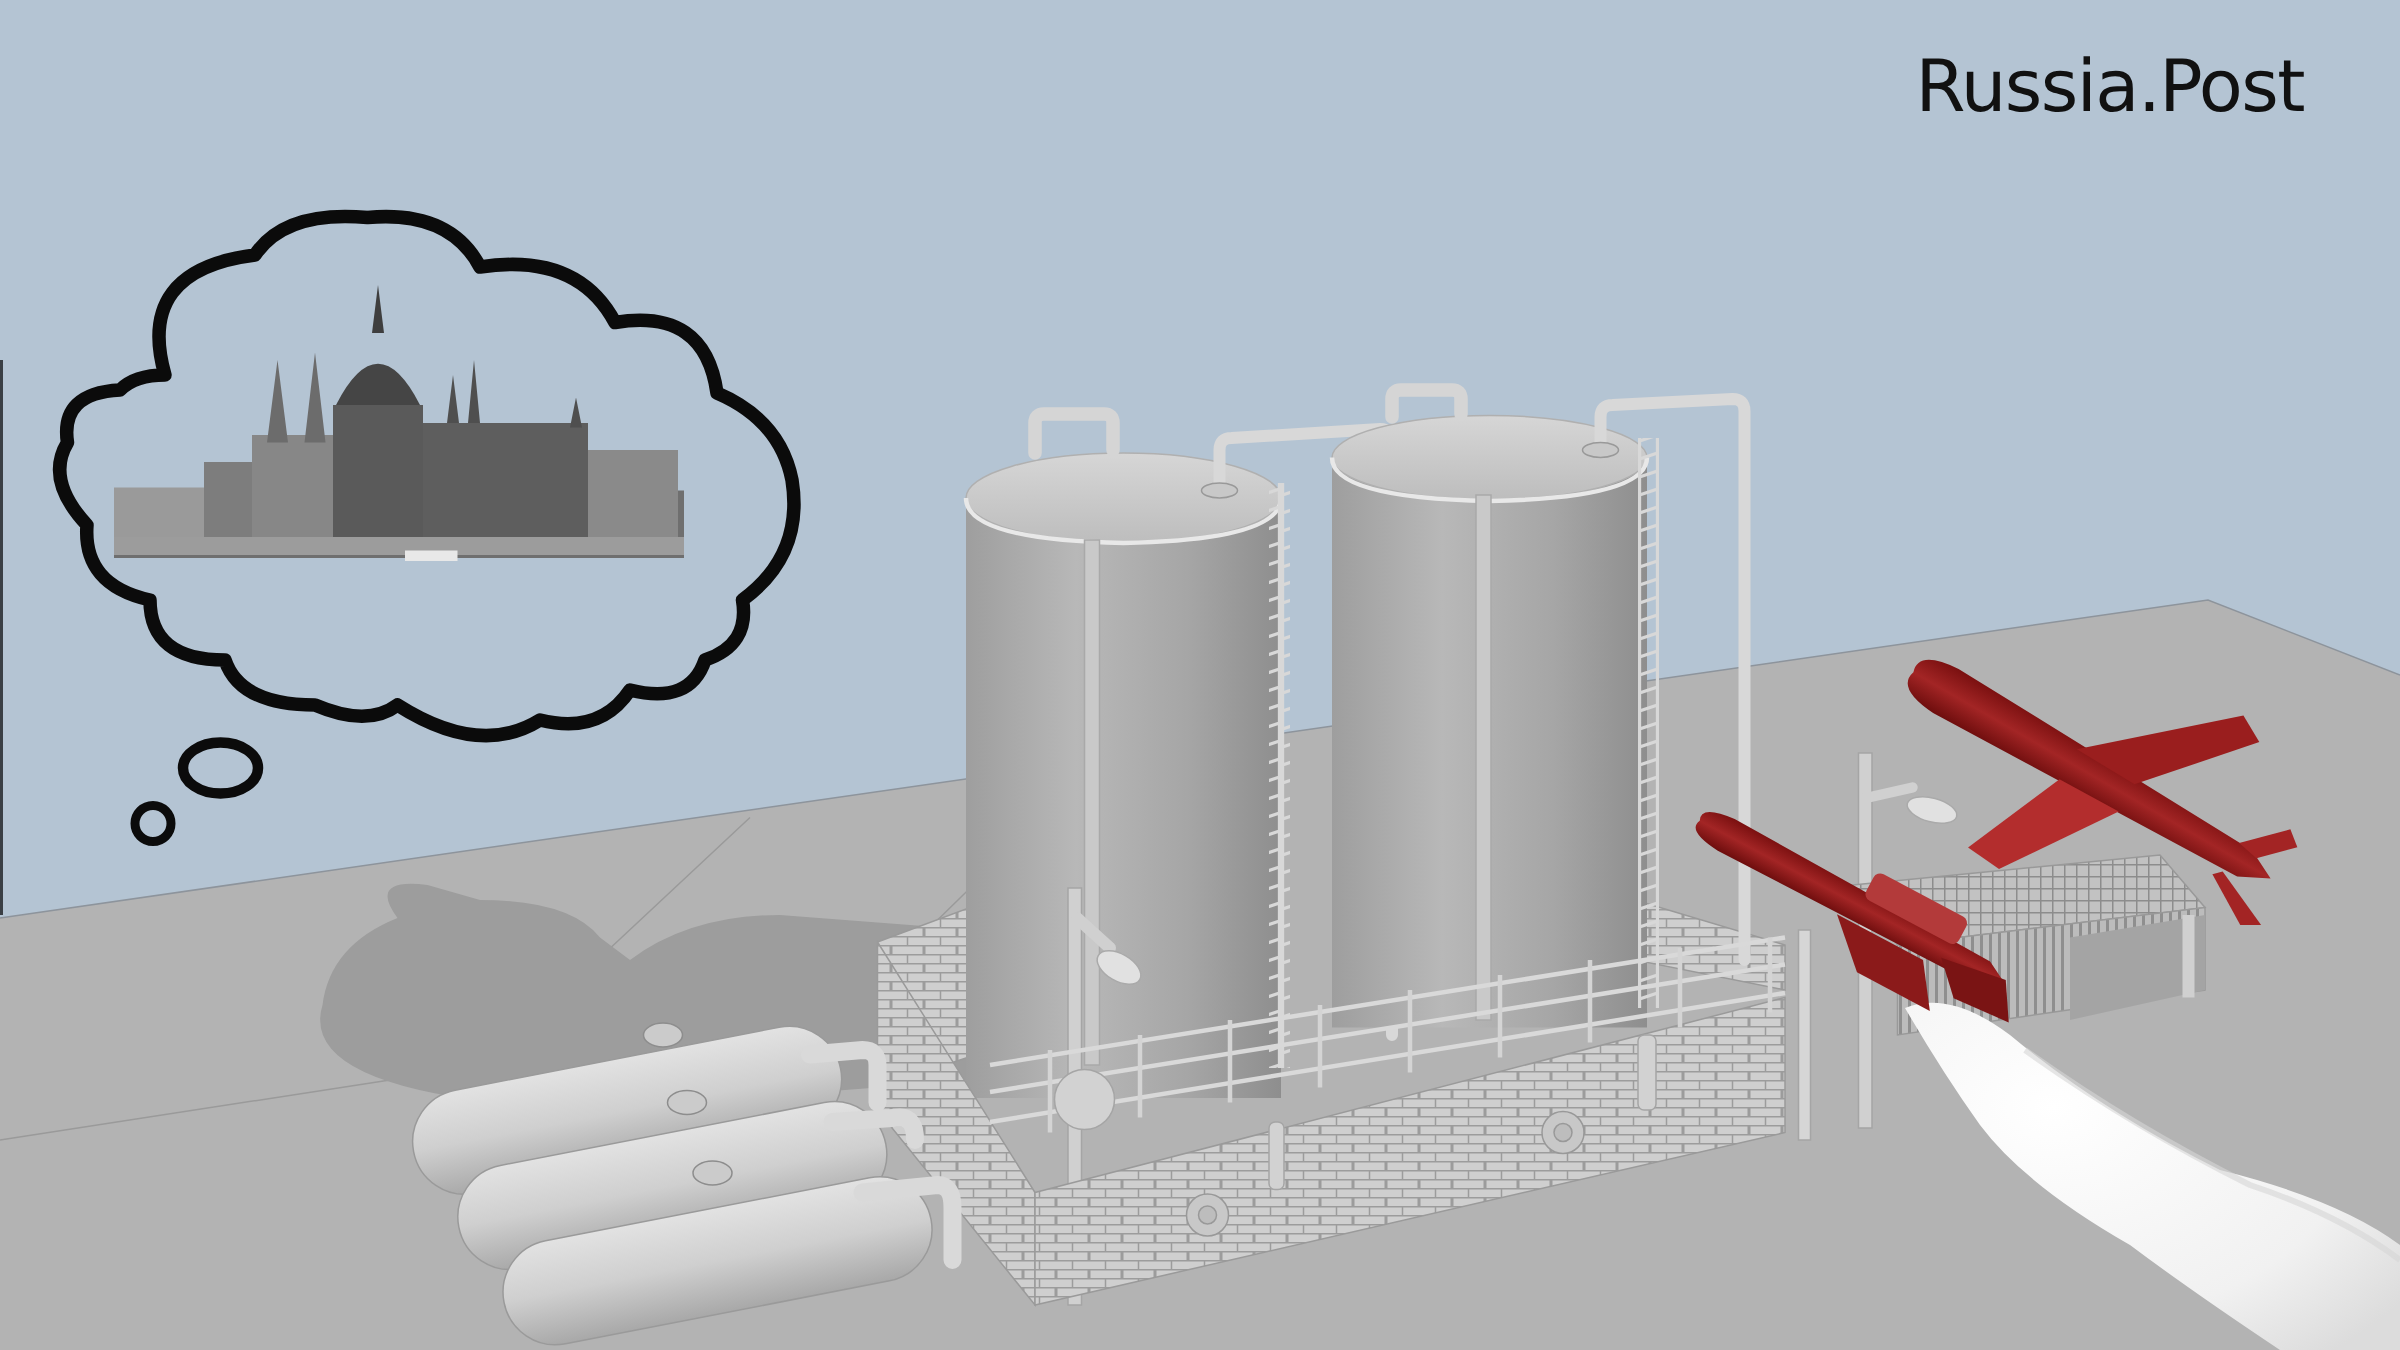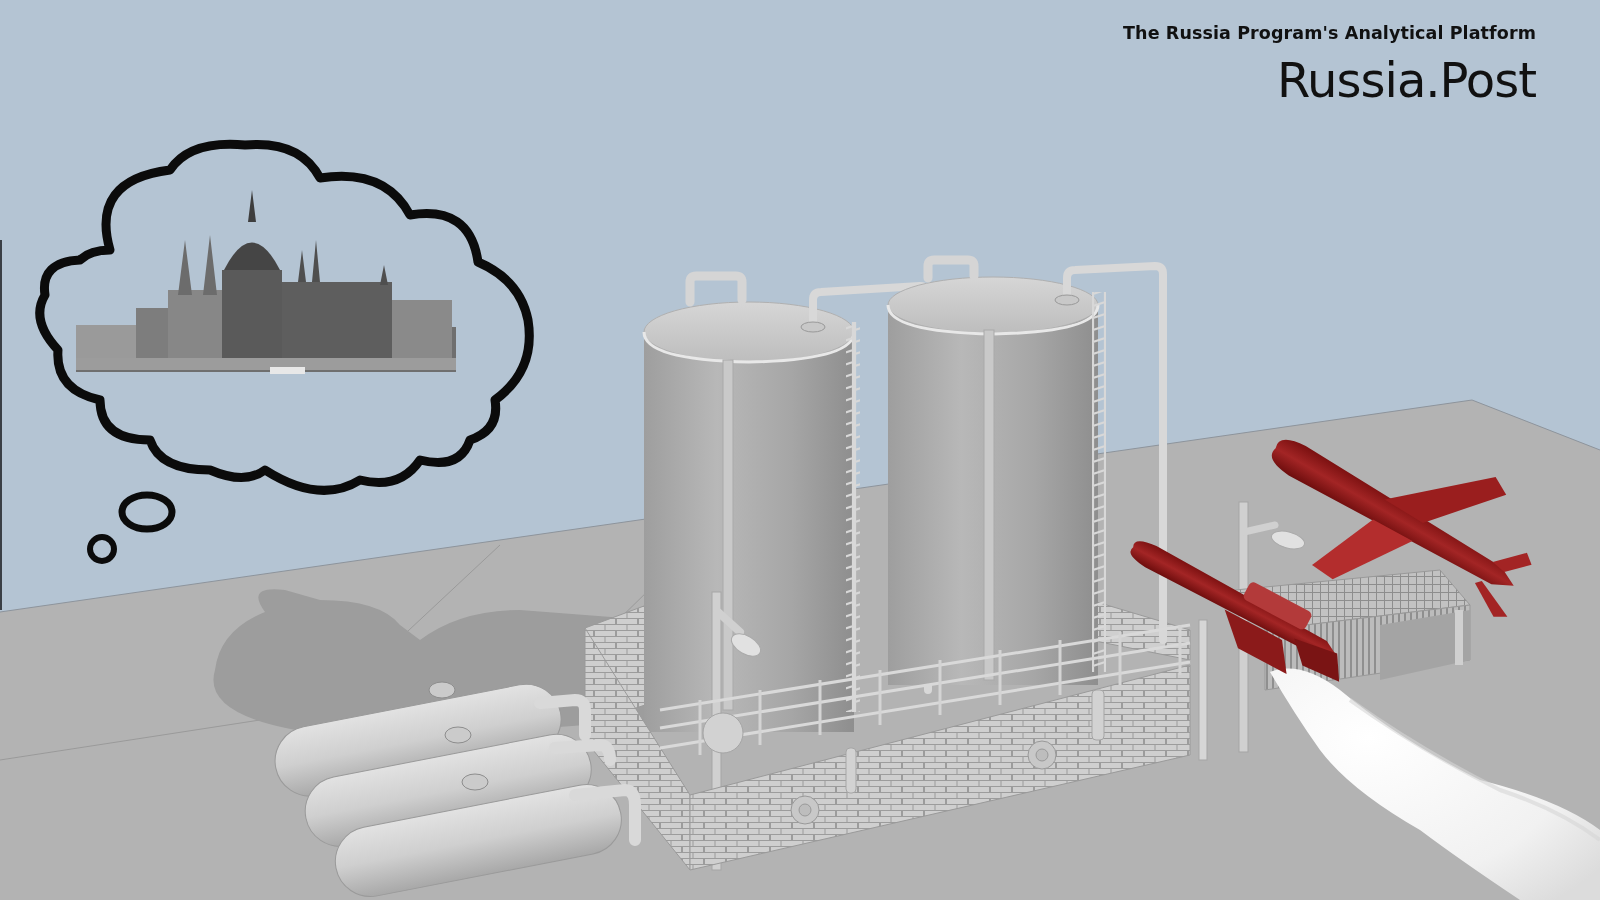--- a/index.html
+++ b/index.html
@@ -186,16 +186,15 @@
         <rect x="392" y="300" width="60" height="62" fill="#8a8a8a"></rect>
         <rect x="76" y="358" width="380" height="12" fill="#9c9c9c"></rect>
         <rect x="270" y="367" width="35" height="7" fill="#e8e8e8"></rect>
       </g>
     </g>
   </svg>
 
   <div class="left-edge"></div>
 
   <div class="brand">
-    <div class="tagline">The Russia Program's Analytical Platform</div>
     <div class="logo">Russia.Post</div>
   </div>
 </div>
 
 </body></html>

